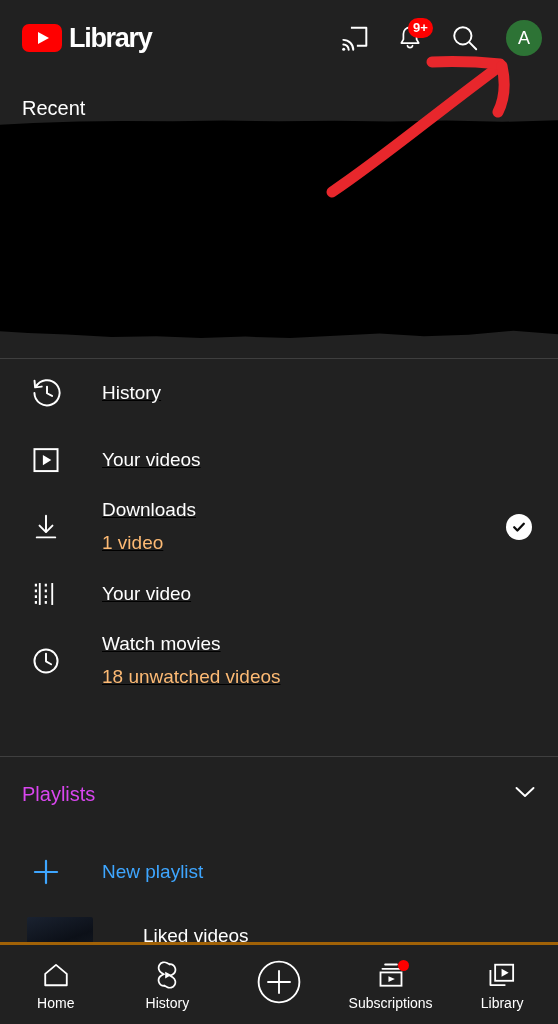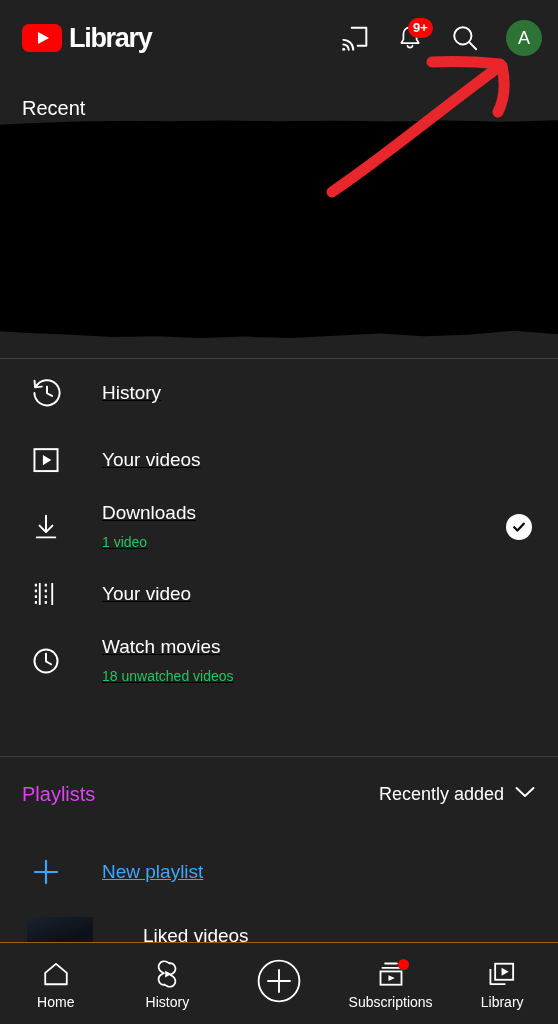--- a/index.html
+++ b/index.html
@@ -180,22 +180,22 @@
     display: flex;
     flex-direction: column;
     justify-content: center;
   }
   .row-title {
     color: #ffffff;
     font-size: 19px;
     line-height: 1.25;
   }
   .row-sub {
-    color: #22c55e;
-    font-size: 14px;
+    color: #fdba74;
+    font-size: 19px;
     line-height: 1.35;
     margin-top: 8px;
   }
   .row-trailing {
     width: 34px;
     display: flex;
     align-items: center;
     justify-content: center;
   }
   .check-badge {
@@ -248,21 +248,20 @@
     min-width: 52px;
     display: flex;
     align-items: center;
     justify-content: flex-start;
     padding-left: 9px;
   }
   .np-label {
     padding-left: 28px;
     color: #3ea6ff;
     font-size: 19px;
-    text-decoration: underline;
   }
 
   .liked-row {
     position: absolute;
     top: 906px;
     left: 0;
     width: 558px;
     height: 60px;
     display: flex;
     align-items: center;
@@ -295,21 +294,21 @@
   }
 
   
   .bottomnav {
     position: absolute;
     left: 0;
     bottom: 0;
     width: 558px;
     height: 82px;
     background: #212121;
-    border-top: 1px solid #a16207;
+    border-top: 3px solid #a16207;
     display: flex;
     align-items: center;
     z-index: 8;
   }
   .navitem {
     flex: 1;
     height: 100%;
     display: flex;
     flex-direction: column;
     align-items: center;
@@ -488,21 +487,20 @@
       <div class="row-trailing"></div>
     </div>
 
   </div>
 
   <div class="divider" style="top:756px;"></div>
 
   <div class="playlists-head">
     <div class="playlists-title">Playlists</div>
     <div class="playlists-sortwrap">
-      <span class="playlists-sort">Recently added</span>
       <span>
         <svg width="22" height="14" viewBox="0 0 22 14">
           <polyline points="2.5,3 11,11 19.5,3" fill="none" stroke="#fff" stroke-width="1.9" stroke-linecap="round" stroke-linejoin="round"></polyline>
         </svg>
       </span>
     </div>
   </div>
 
   <div class="new-playlist">
     <div class="np-icon">

